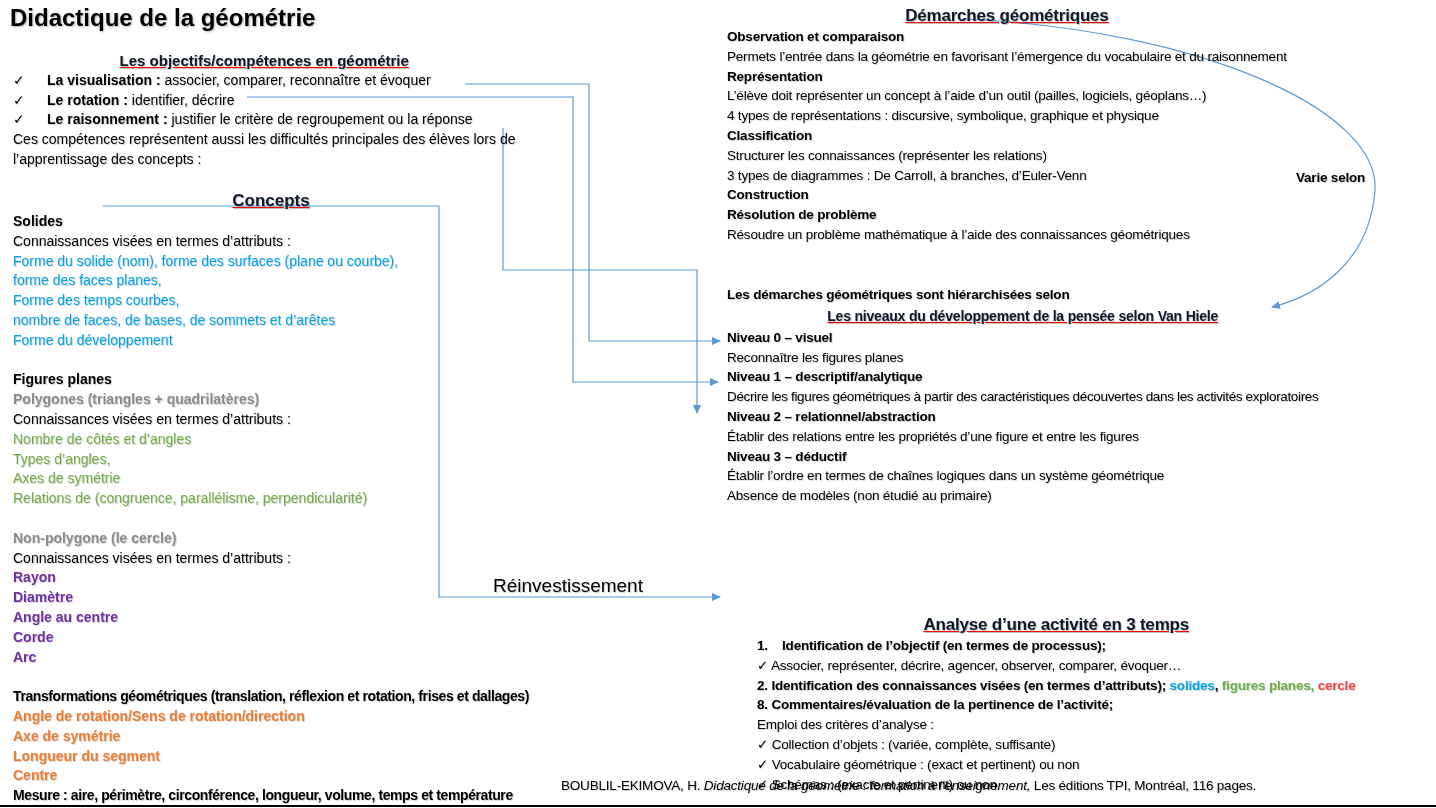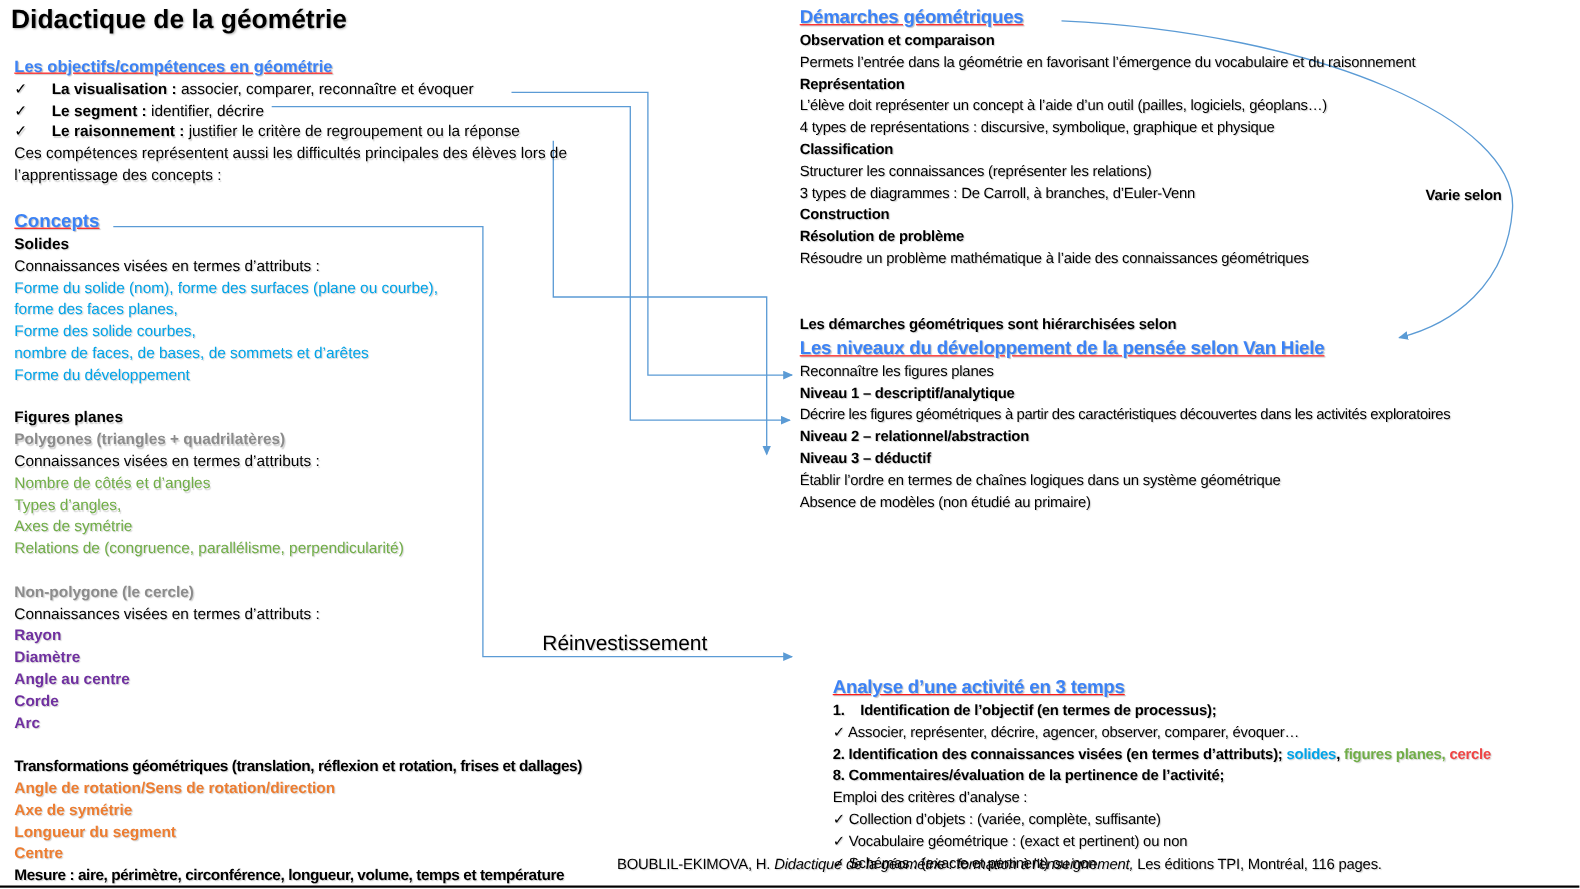--- a/index.html
+++ b/index.html
@@ -5,21 +5,21 @@
   html, body { margin:0; padding:0; }
   body {
     width:1436px; height:808px; position:relative; overflow:hidden;
     background:#ffffff; color:#000;
     font-family:"Liberation Sans", sans-serif;
   }
   .abs { position:absolute; white-space:nowrap; }
   .t { font-size:14px; line-height:19.8px; text-shadow:1px 1px 1px rgba(0,0,0,0.18); }
   .narrow { font-size:13.5px; letter-spacing:-0.2px; }
   .b { font-weight:bold; }
-  .h-red { color:#3b82f6; font-weight:bold; text-decoration:underline; text-decoration-color:#ff0000; text-shadow:1px 1px 1px rgba(0,0,0,0.25); }
+  .h-red { color:#0f172a; font-weight:bold; text-decoration:underline; text-decoration-color:#ff0000; text-shadow:1px 1px 1px rgba(0,0,0,0.25);text-align:center; }
   .title { font-size:24px; font-weight:bold; text-shadow:1px 1px 2px rgba(0,0,0,0.3); }
   .blue { color:#00a3e8; }
   .green { color:#70ad47; }
   .gray { color:#8c8c8c; font-weight:bold; }
   .purple { color:#7030a0; font-weight:bold; }
   .orange { color:#ed7d31; font-weight:bold; }
   .chk { display:inline-block; width:34px; }
   .line { display:block; }
   svg.connectors { position:absolute; left:0; top:0; pointer-events:none; }
   .bottom-rule { position:absolute; left:0; top:805px; width:1436px; height:2px; background:#000; }
@@ -43,33 +43,33 @@
   <polyline points="103,206 439,206 439,597 720,597" fill="none" stroke="#5b9bd5" stroke-width="1.2" marker-end="url(#ah)"></polyline>
 
   <path d="M965,19 C1200,30 1380,110 1375,190 C1370,260 1320,295 1272,307" fill="none" stroke="#5b9bd5" stroke-width="1.2" marker-end="url(#ah)"></path>
 </svg>
 
 <div class="abs title" style="left:10px;top:4px;">Didactique de la géométrie</div>
 
 <div class="abs t" style="left:13px;top:51px;">
   <span class="line h-red" style="font-size:15px;">Les objectifs/compétences en géométrie</span>
   <span class="line"><span class="chk">✓</span><span class="b">La visualisation :</span><span> associer, comparer, reconnaître et évoquer</span></span>
-  <span class="line"><span class="chk">✓</span><span class="b">Le segment :</span><span> identifier, décrire</span></span>
+  <span class="line"><span class="chk">✓</span><span class="b">Le rotation :</span><span> identifier, décrire</span></span>
   <span class="line"><span class="chk">✓</span><span class="b">Le raisonnement :</span><span> justifier le critère de regroupement ou la réponse</span></span>
   <span class="line">Ces compétences représentent aussi les difficultés principales des élèves lors de</span>
   <span class="line">l’apprentissage des concepts :</span>
 </div>
 
 <div class="abs t" style="left:13px;top:190px;">
   <span class="line h-red" style="font-size:17px;line-height:22px;">Concepts</span>
   <span class="line b">Solides</span>
   <span class="line">Connaissances visées en termes d’attributs :</span>
   <span class="line blue">Forme du solide (nom), forme des surfaces (plane ou courbe),</span>
   <span class="line blue">forme des faces planes,</span>
-  <span class="line blue">Forme des solide courbes,</span>
+  <span class="line blue">Forme des temps courbes,</span>
   <span class="line blue">nombre de faces, de bases, de sommets et d’arêtes</span>
   <span class="line blue">Forme du développement</span>
   <span class="line">&nbsp;</span>
   <span class="line b">Figures planes</span>
   <span class="line gray">Polygones (triangles + quadrilatères)</span>
   <span class="line">Connaissances visées en termes d’attributs :</span>
   <span class="line green">Nombre de côtés et d’angles</span>
   <span class="line green">Types d’angles,</span>
   <span class="line green">Axes de symétrie</span>
   <span class="line green">Relations de (congruence, parallélisme, perpendicularité)</span>
@@ -102,25 +102,27 @@
   <span class="line">3 types de diagrammes : De Carroll, à branches, d’Euler-Venn</span>
   <span class="line b">Construction</span>
   <span class="line b">Résolution de problème</span>
   <span class="line">Résoudre un problème mathématique à l’aide des connaissances géométriques</span>
 </div>
 
 <div class="abs t narrow b" style="left:1296px;top:168px;">Varie selon</div>
 
 <div class="abs t narrow" style="left:727px;top:285px;">
   <span class="line b">Les démarches géométriques sont hiérarchisées selon</span>
-  <span class="line h-red" style="font-size:17px;line-height:23px;">Les niveaux du développement de la pensée selon Van Hiele</span>
+  <span class="line h-red" style="font-size:14px;line-height:23px;">Les niveaux du développement de la pensée selon Van Hiele</span>
+  <span class="line b">Niveau 0 – visuel</span>
   <span class="line">Reconnaître les figures planes</span>
   <span class="line b">Niveau 1 – descriptif/analytique</span>
   <span class="line" style="letter-spacing:-0.35px;">Décrire les figures géométriques à partir des caractéristiques découvertes dans les activités exploratoires</span>
   <span class="line b">Niveau 2 – relationnel/abstraction</span>
+  <span class="line">Établir des relations entre les propriétés d’une figure et entre les figures</span>
   <span class="line b">Niveau 3 – déductif</span>
   <span class="line">Établir l’ordre en termes de chaînes logiques dans un système géométrique</span>
   <span class="line">Absence de modèles (non étudié au primaire)</span>
 </div>
 
 <div class="abs" style="left:493px;top:575px;font-size:19px;text-shadow:1px 1px 1px rgba(0,0,0,0.2);">Réinvestissement</div>
 
 <div class="abs t narrow" style="left:757px;top:574px;margin-top:39px;">
   <span class="line h-red" style="font-size:17px;line-height:23px;">Analyse d’une activité en 3 temps</span>
   <span class="line b" style="white-space:pre;">1.    Identification de l’objectif (en termes de processus);</span>

